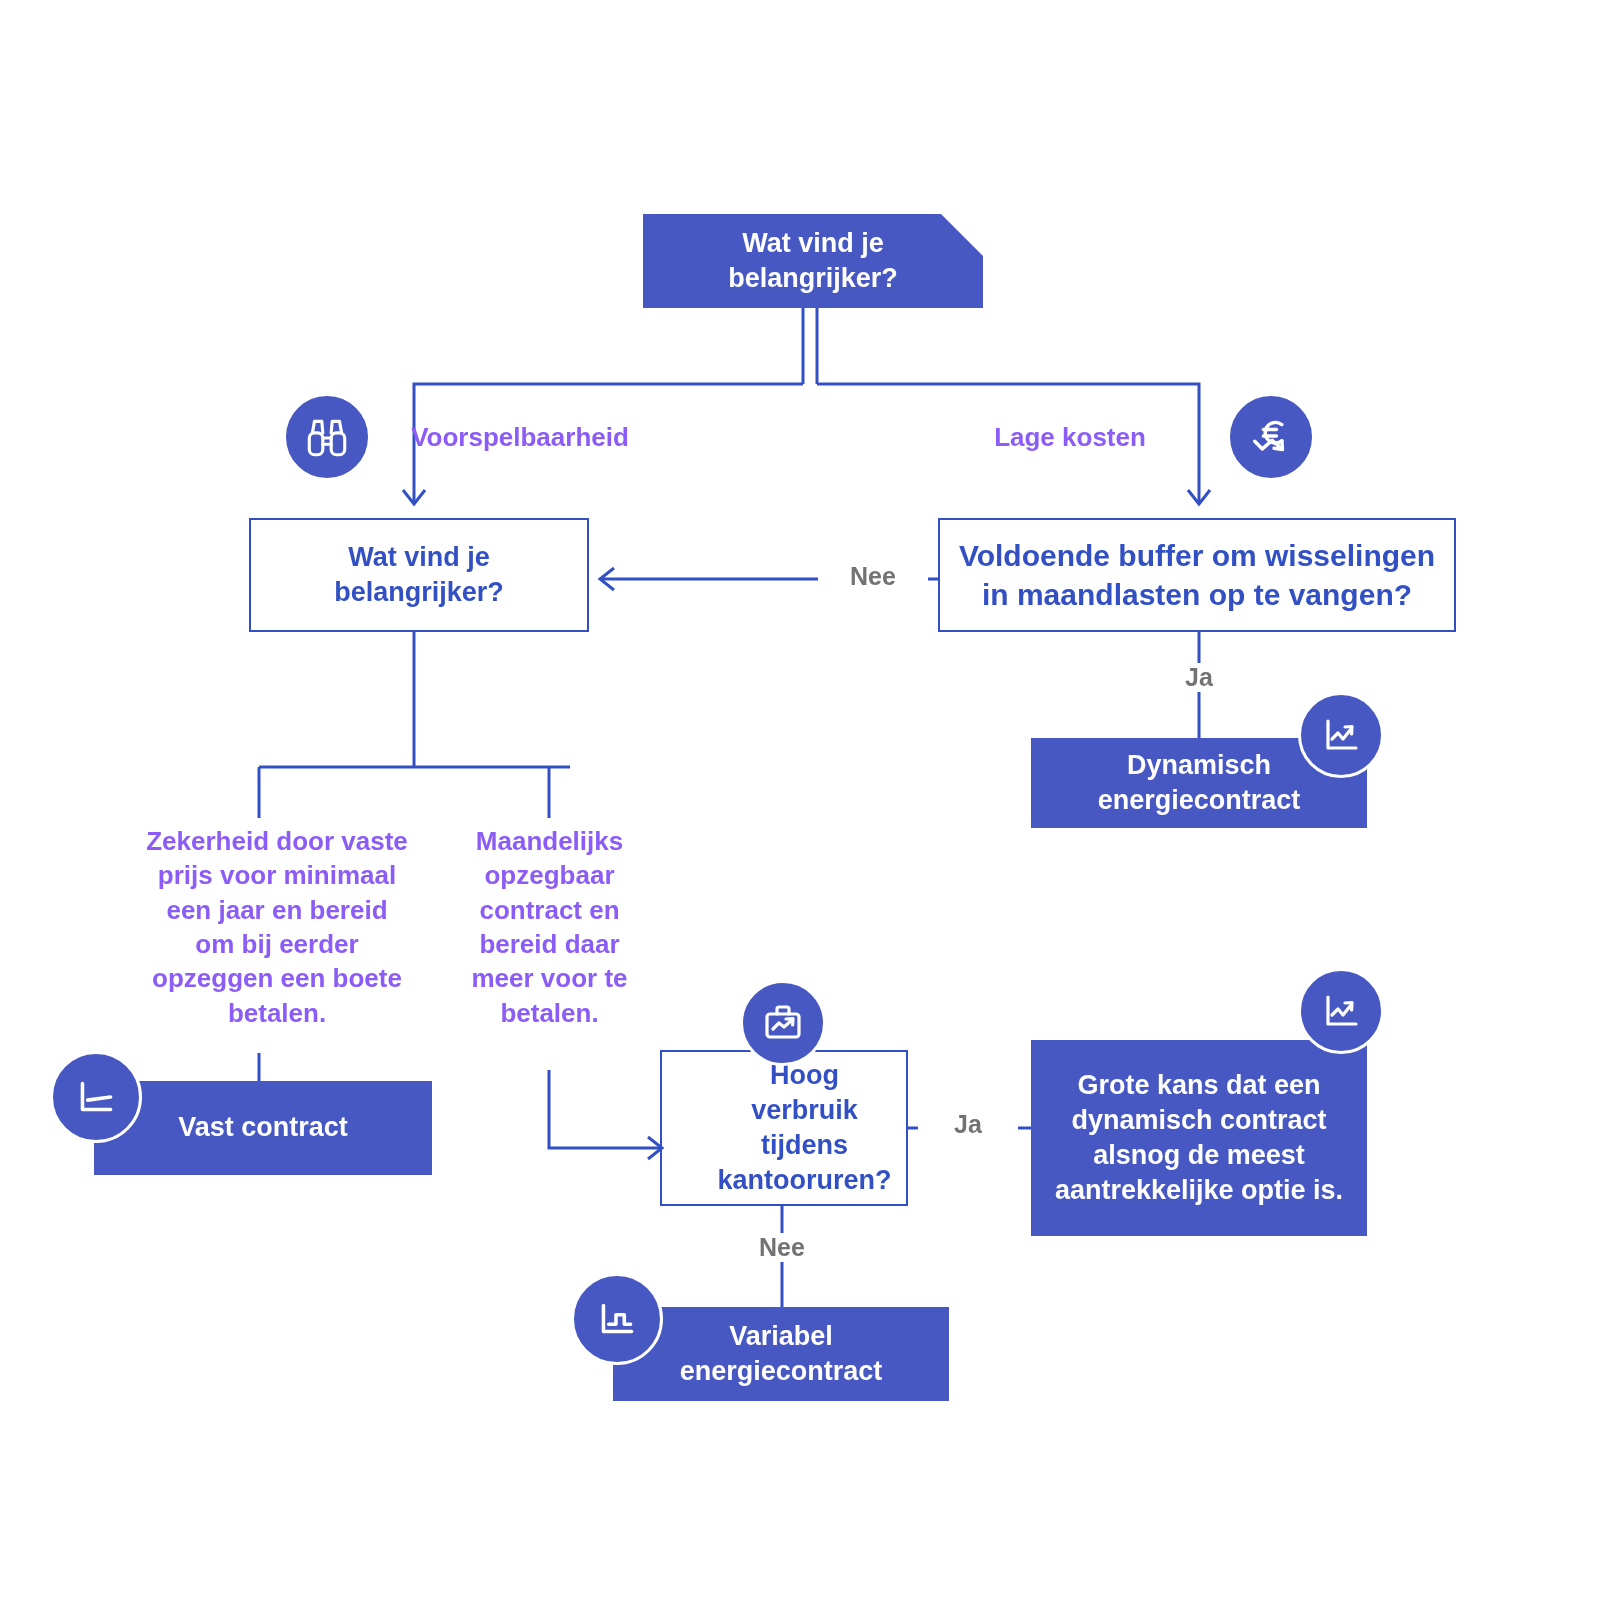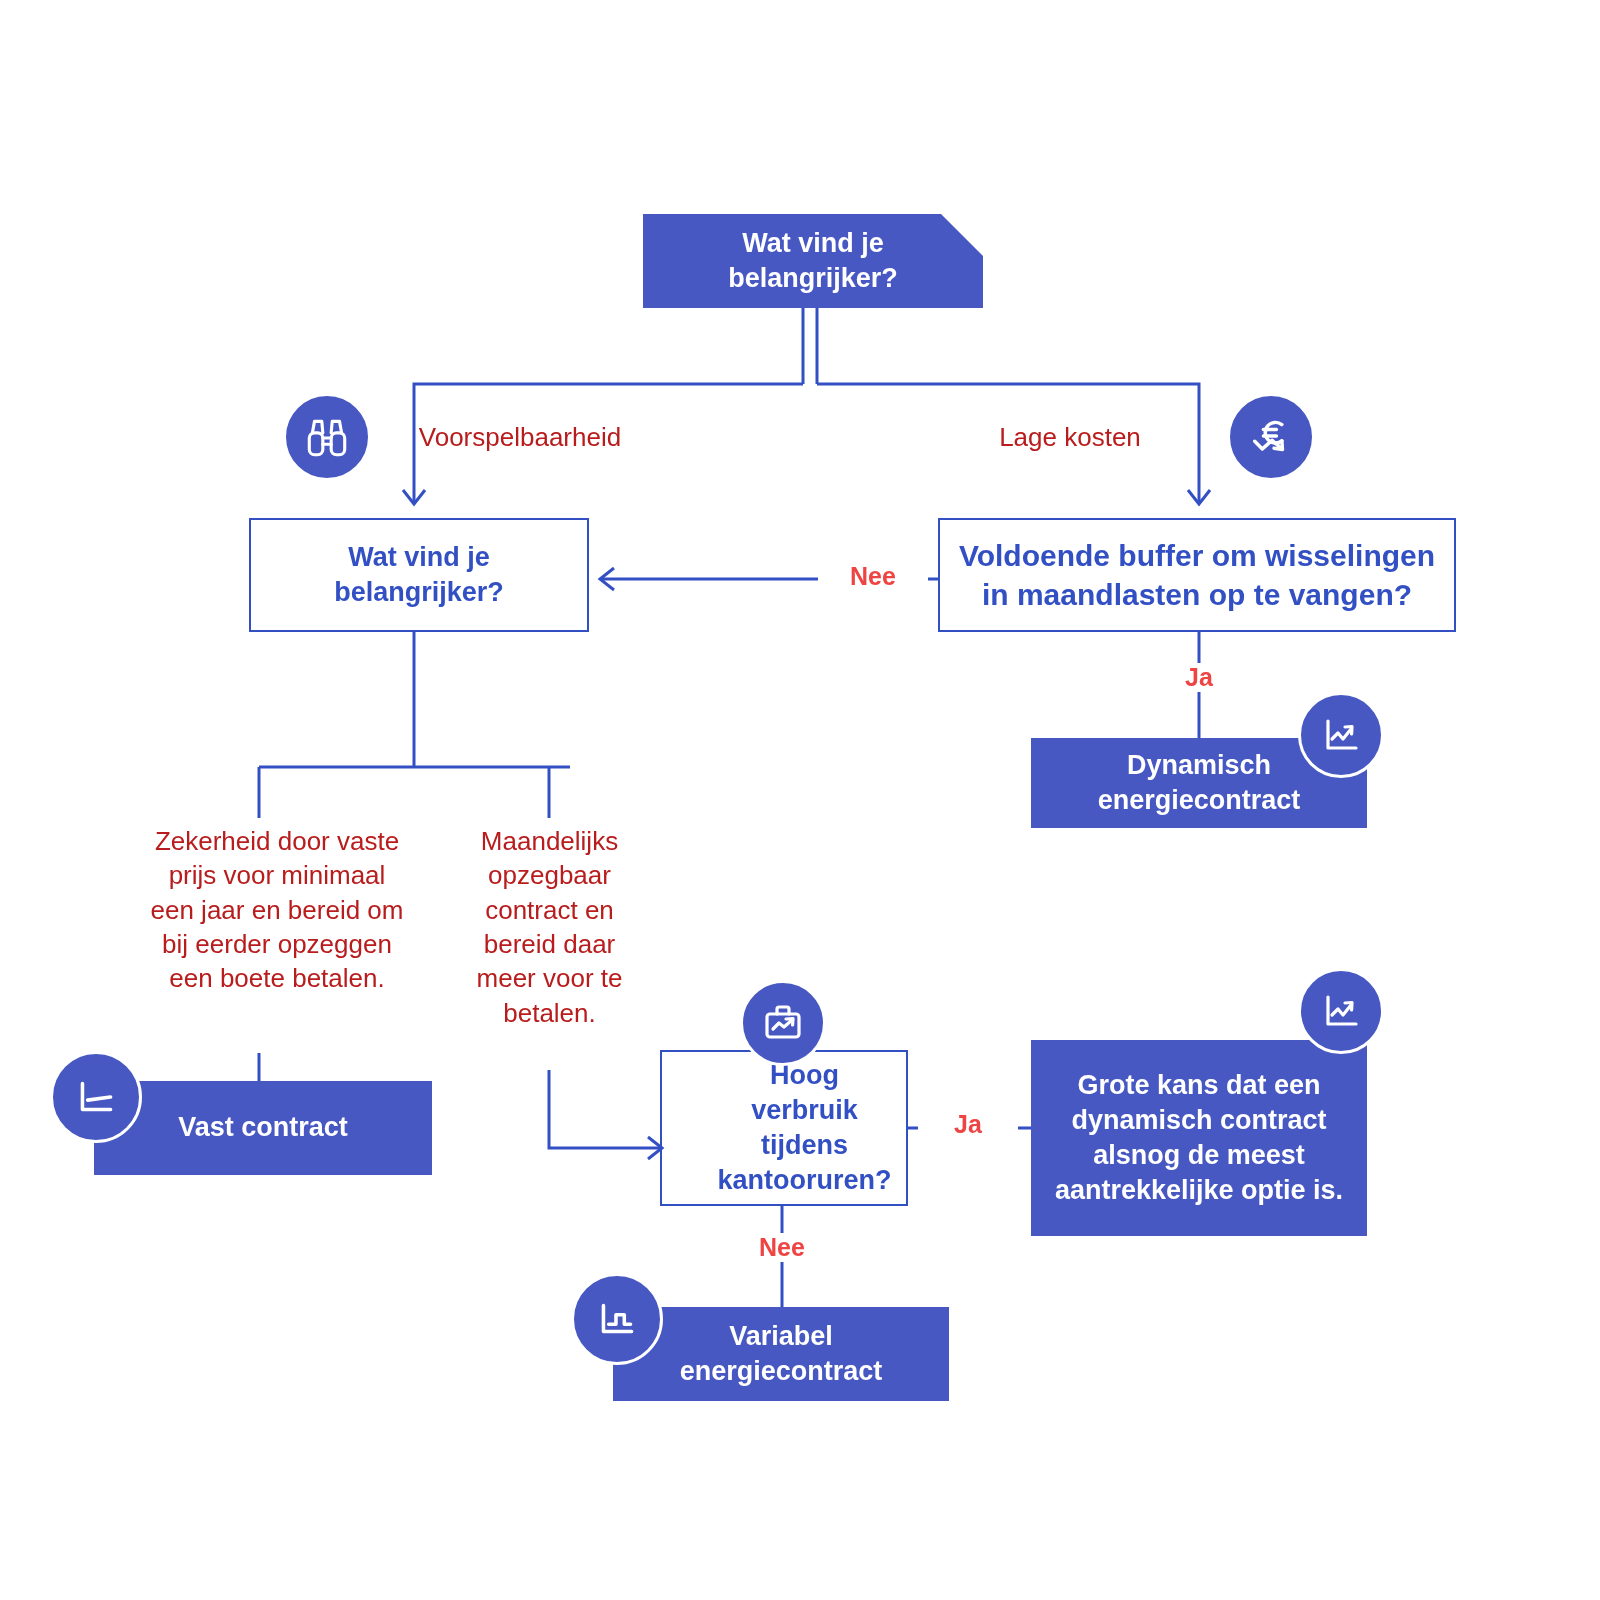--- a/index.html
+++ b/index.html
@@ -41,28 +41,28 @@
     font-weight: bold;
   }
   .outlined {
     border: 2px solid #3250c4;
     background: transparent;
     color: #3250c4;
     font-weight: bold;
   }
   .plain-label {
     position: absolute;
-    color: #b91c1c;
+    color: #8b5cf6;
     text-align: center;
-    font-weight: normal;
+    font-weight: bold;
     box-sizing: border-box;
   }
   .edge-label {
     position: absolute;
-    color: #ef4444;
+    color: #737373;
     font-weight: bold;
     text-align: center;
     background: #ffffff;
     padding: 0 8px;
     box-sizing: border-box;
   }
   
   .icon-badge {
     position: absolute;
     border-radius: 50%;

